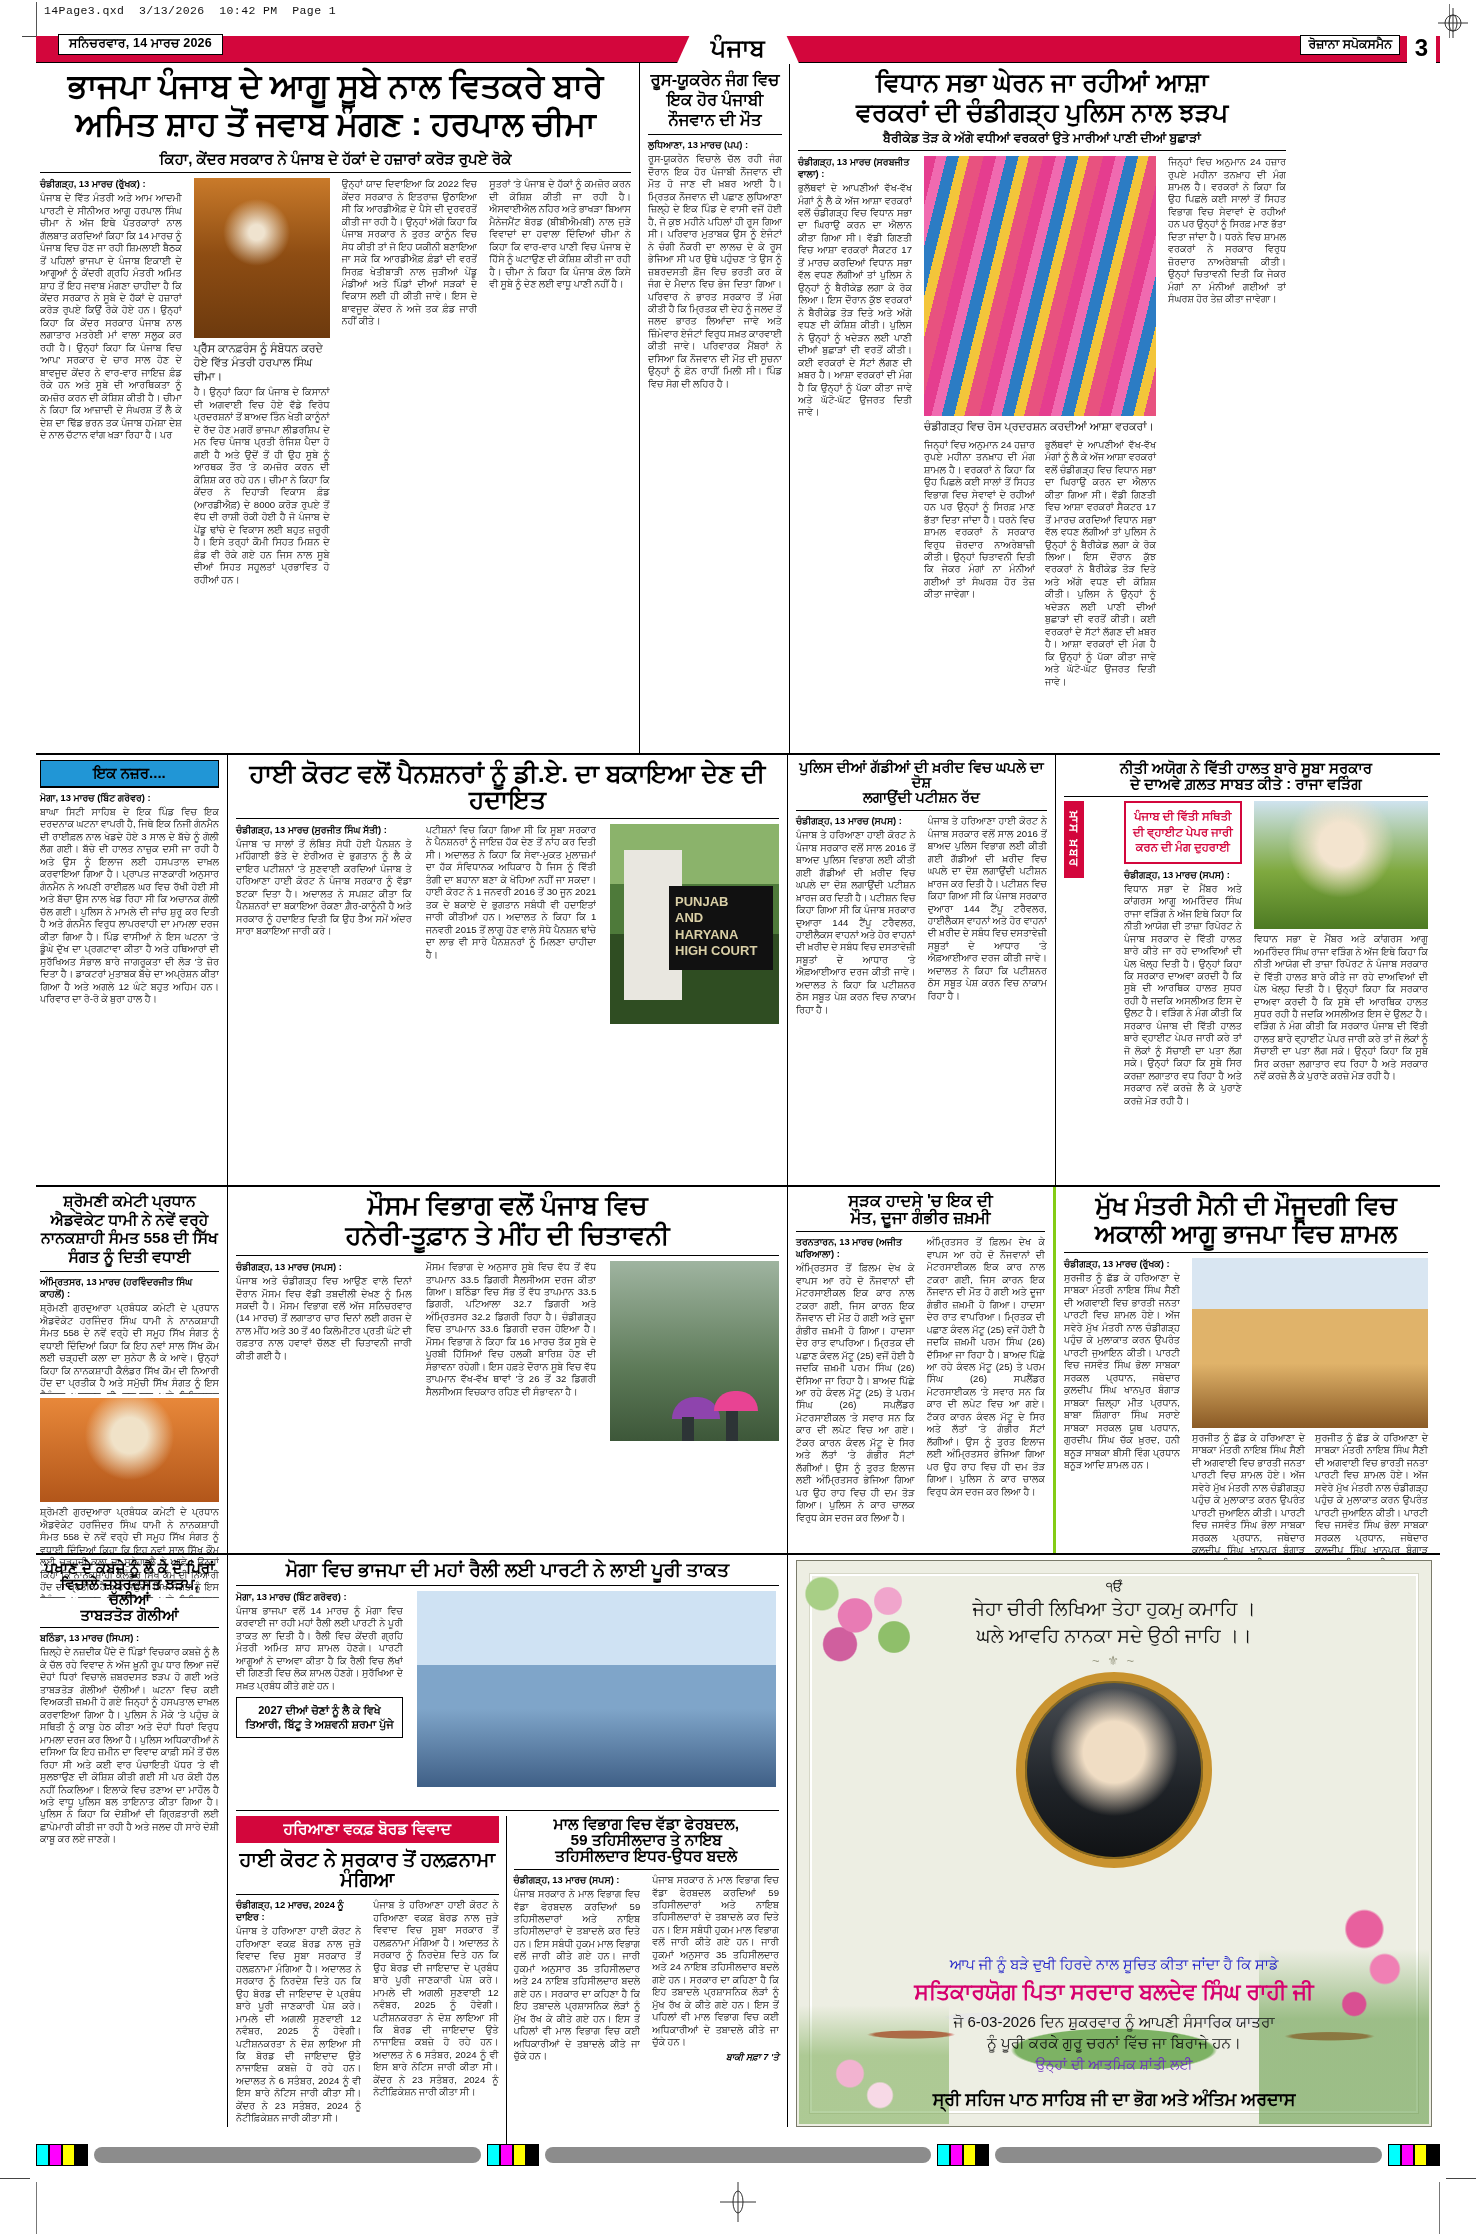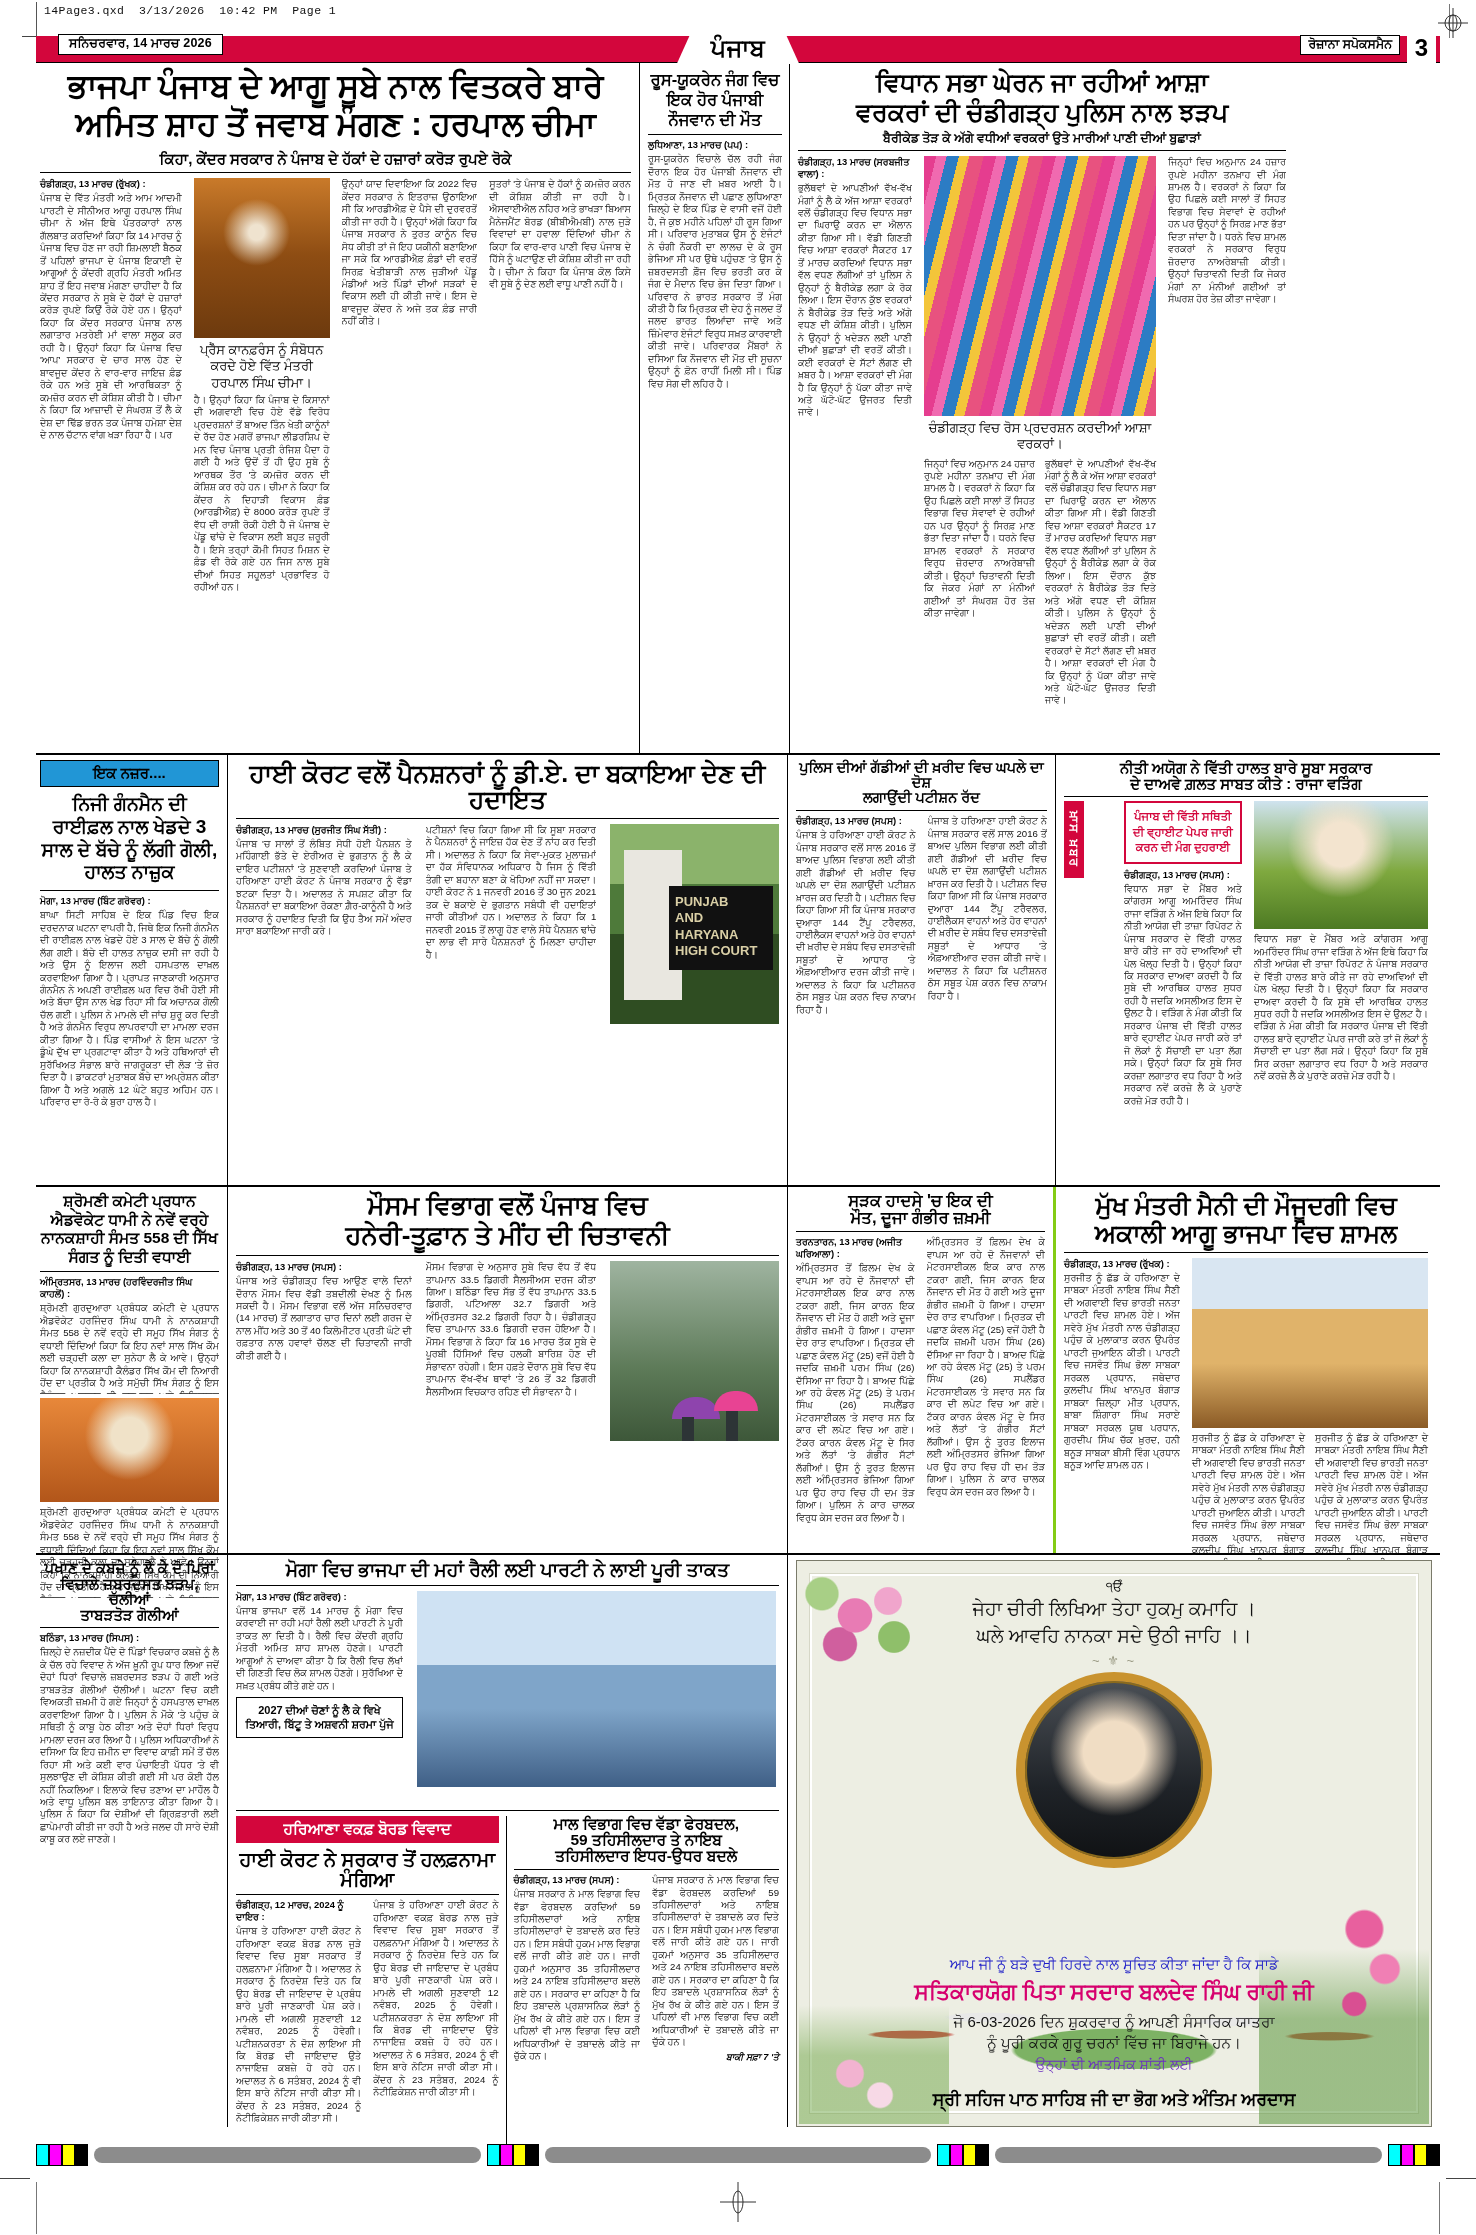--- a/index.html
+++ b/index.html
@@ -57,21 +57,21 @@
   
   .rule-h{background:#000; height:1px; width:100%;}
   .rule-h2{background:#000; height:2px; width:100%;}
   .hl{
     font-weight:bold; line-height:1.04; text-align:center; color:#000;
   }
   .body-txt{
     font-size:9.6px; line-height:1.30; text-align:justify;
     color:#111; hyphens:none; word-spacing:-0.3px;
   }
-  .cap{font-size:13px; line-height:1.25;text-align:center;}
+  .cap{font-size:11px; line-height:1.25;}
   
   .row{display:flex;}
   .ph{ background:#cfcfcf; position:relative; overflow:hidden;}
   
   .ph-press{background:
       radial-gradient(circle at 46% 34%, #efe3cf 0 6%, rgba(0,0,0,0) 26%),
       linear-gradient(#c97a2a,#8e4d13 48%,#6d3a0e);}
   .ph-crowd{background:
       repeating-linear-gradient(104deg,#e53d8f 0 12px,#f06ab0 12px 22px,#2c7cc4 22px 34px,#f3c53a 34px 44px,#e8527f 44px 58px),
       linear-gradient(#cfd8dc,#90a4ae);}
@@ -245,21 +245,20 @@
       </div>
     </div>
   </div>
 
   <div class="rule-h2"></div>
 
   <div class="row" style="height:430px;">
 
     <div style="width:192px; padding:5px 8px 0 4px; border-right:1px solid #000;">
       <div class="blue-label">ਇਕ ਨਜ਼ਰ....</div>
-      <div class="hl" style="font-size:19px; margin:6px 0 6px; line-height:1.2;">ਨਿਜੀ ਗੰਨਮੈਨ ਦੀ ਰਾਈਫ਼ਲ ਨਾਲ ਖੇਡਦੇ 3 ਸਾਲ ਦੇ ਬੱਚੇ ਨੂੰ ਲੱਗੀ ਗੋਲੀ, ਹਾਲਤ ਨਾਜ਼ੁਕ</div>
       <div class="rule-h" style="margin-bottom:4px;"></div>
       <div class="byline">ਮੋਗਾ, 13 ਮਾਰਚ (ਬਿੰਟ ਗਰੋਵਰ) :</div>
       <div class="body-txt" style="margin-top:2px; max-height:312px; overflow:hidden;">ਬਾਘਾ ਸਿਟੀ ਸਾਹਿਬ ਦੇ ਇਕ ਪਿੰਡ ਵਿਚ ਇਕ ਦਰਦਨਾਕ ਘਟਨਾ ਵਾਪਰੀ ਹੈ, ਜਿਥੇ ਇਕ ਨਿਜੀ ਗੰਨਮੈਨ ਦੀ ਰਾਈਫ਼ਲ ਨਾਲ ਖੇਡਦੇ ਹੋਏ 3 ਸਾਲ ਦੇ ਬੱਚੇ ਨੂੰ ਗੋਲੀ ਲੱਗ ਗਈ। ਬੱਚੇ ਦੀ ਹਾਲਤ ਨਾਜ਼ੁਕ ਦਸੀ ਜਾ ਰਹੀ ਹੈ ਅਤੇ ਉਸ ਨੂੰ ਇਲਾਜ ਲਈ ਹਸਪਤਾਲ ਦਾਖ਼ਲ ਕਰਵਾਇਆ ਗਿਆ ਹੈ। ਪ੍ਰਾਪਤ ਜਾਣਕਾਰੀ ਅਨੁਸਾਰ ਗੰਨਮੈਨ ਨੇ ਅਪਣੀ ਰਾਈਫ਼ਲ ਘਰ ਵਿਚ ਰੱਖੀ ਹੋਈ ਸੀ ਅਤੇ ਬੱਚਾ ਉਸ ਨਾਲ ਖੇਡ ਰਿਹਾ ਸੀ ਕਿ ਅਚਾਨਕ ਗੋਲੀ ਚੱਲ ਗਈ। ਪੁਲਿਸ ਨੇ ਮਾਮਲੇ ਦੀ ਜਾਂਚ ਸ਼ੁਰੂ ਕਰ ਦਿਤੀ ਹੈ ਅਤੇ ਗੰਨਮੈਨ ਵਿਰੁਧ ਲਾਪਰਵਾਹੀ ਦਾ ਮਾਮਲਾ ਦਰਜ ਕੀਤਾ ਗਿਆ ਹੈ। ਪਿੰਡ ਵਾਸੀਆਂ ਨੇ ਇਸ ਘਟਨਾ 'ਤੇ ਡੂੰਘੇ ਦੁੱਖ ਦਾ ਪ੍ਰਗਟਾਵਾ ਕੀਤਾ ਹੈ ਅਤੇ ਹਥਿਆਰਾਂ ਦੀ ਸੁਰੱਖਿਅਤ ਸੰਭਾਲ ਬਾਰੇ ਜਾਗਰੂਕਤਾ ਦੀ ਲੋੜ 'ਤੇ ਜ਼ੋਰ ਦਿਤਾ ਹੈ। ਡਾਕਟਰਾਂ ਮੁਤਾਬਕ ਬੱਚੇ ਦਾ ਅਪ੍ਰੇਸ਼ਨ ਕੀਤਾ ਗਿਆ ਹੈ ਅਤੇ ਅਗਲੇ 12 ਘੰਟੇ ਬਹੁਤ ਅਹਿਮ ਹਨ। ਪਰਿਵਾਰ ਦਾ ਰੋ-ਰੋ ਕੇ ਬੁਰਾ ਹਾਲ ਹੈ।</div>
     </div>
 
     <div style="width:560px; padding:5px 8px 0 8px; border-right:1px solid #000;">
       <div class="hl" style="font-size:25px;">ਹਾਈ ਕੋਰਟ ਵਲੋਂ ਪੈਨਸ਼ਨਰਾਂ ਨੂੰ ਡੀ.ਏ. ਦਾ ਬਕਾਇਆ ਦੇਣ ਦੀ ਹਦਾਇਤ</div>
       <div class="rule-h" style="margin:6px 0 5px;"></div>
       <div class="row" style="height:375px;">
         <div style="width:183px; padding-right:7px;">

